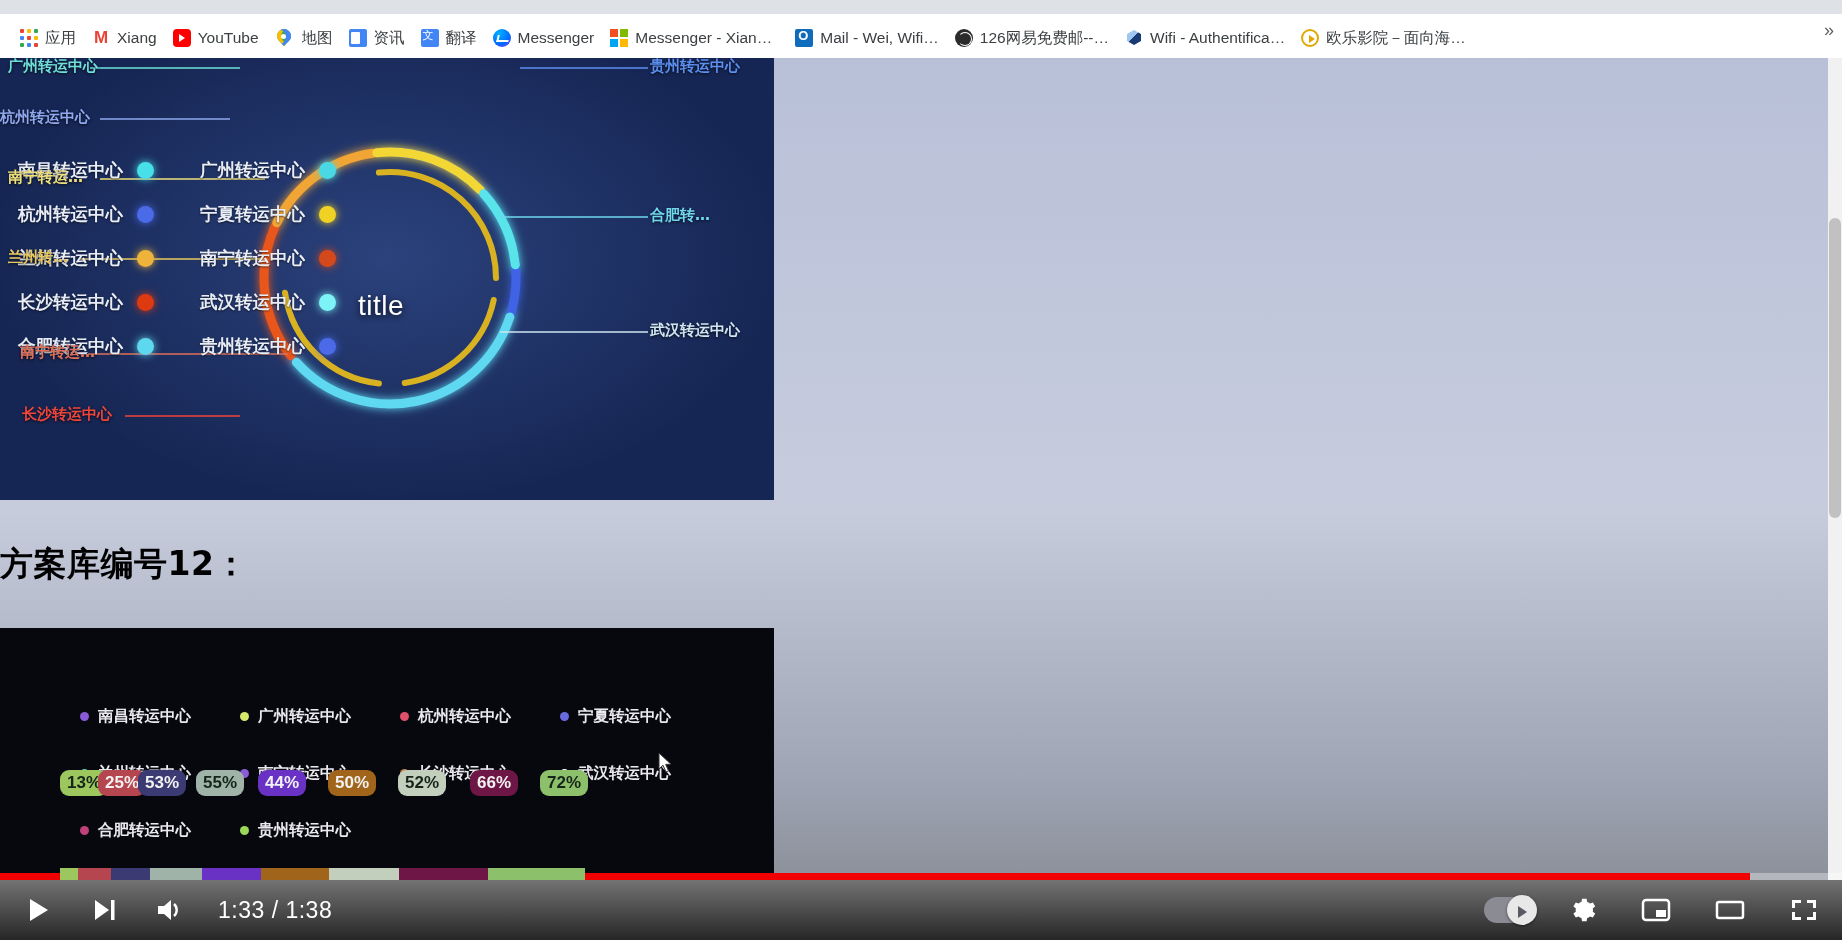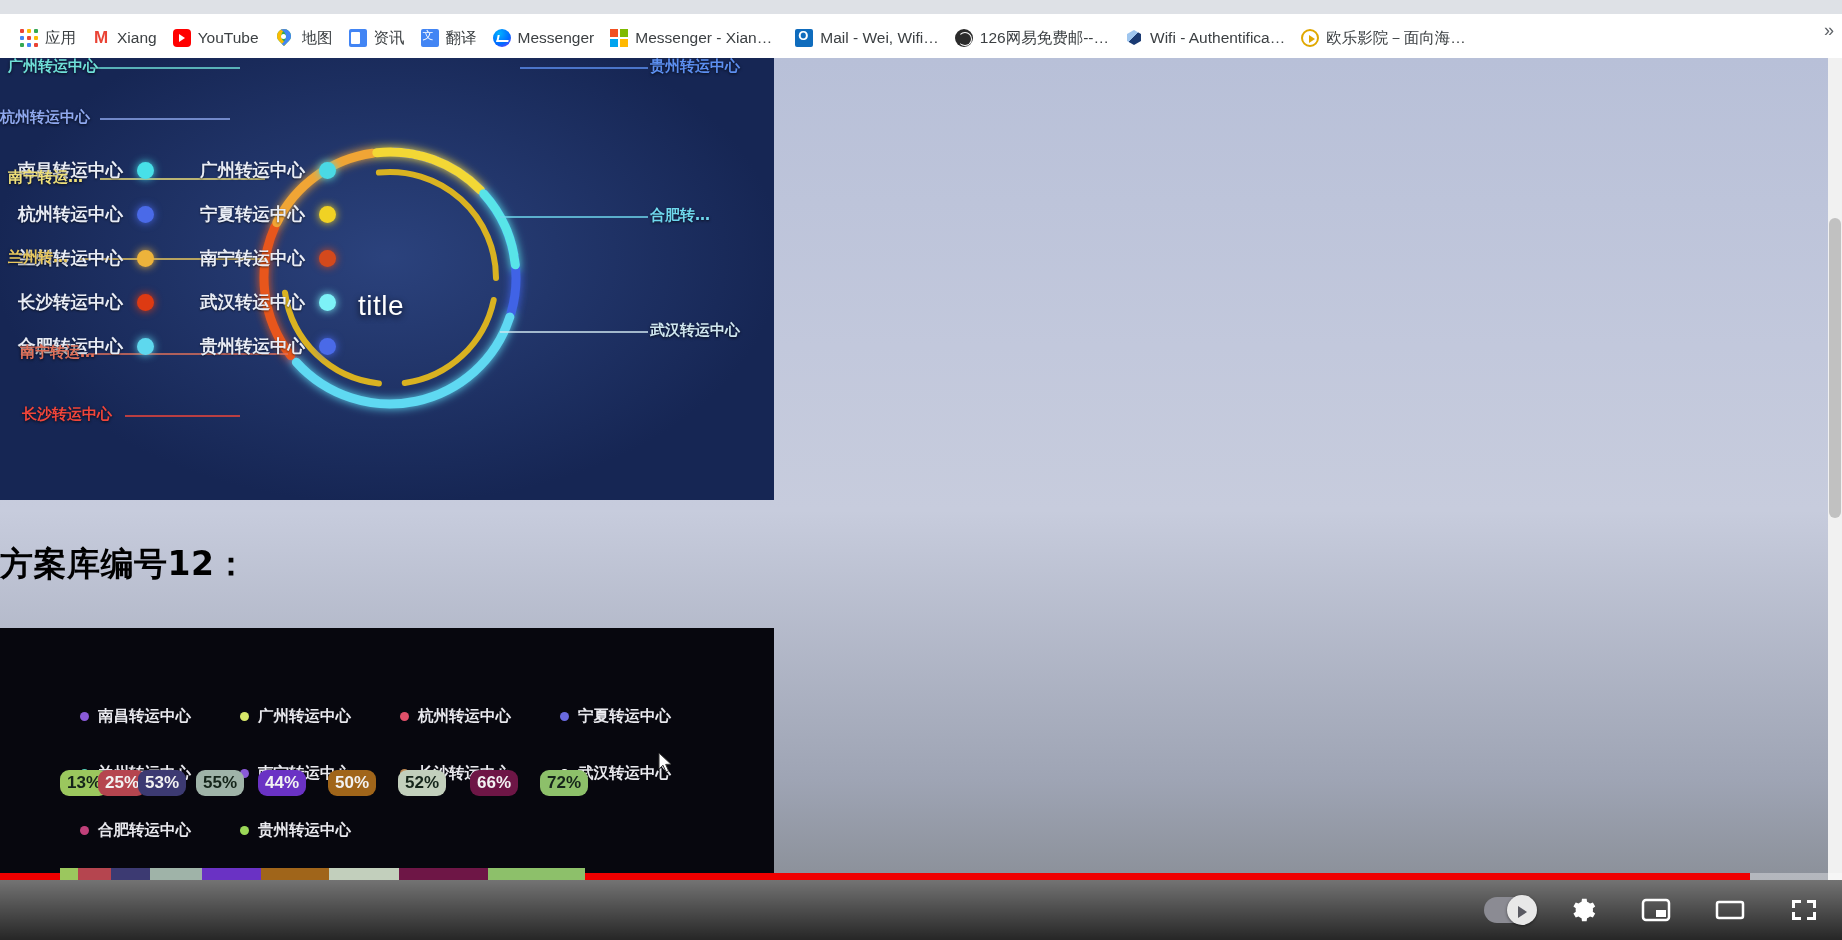--- a/index.html
+++ b/index.html
@@ -427,20 +427,40 @@
 
     <svg class="cursor" style="left:658px; top:694px;" viewBox="0 0 16 22">
       <path d="M1 1 L1 17 L5 13.3 L8 20 L10.6 18.8 L7.7 12.4 L13 12.2 Z" fill="#ffffff" stroke="#333" stroke-width="1"></path>
     </svg>
   </div>
 
   <div class="progress">
     <div class="played" id="played" style="width: 95%;"></div>
   </div>
   <div class="player">
+    <div class="pl-left">
+      <div class="pbtn">
+        <svg width="30" height="30" viewBox="0 0 30 30">
+          <path d="M7 4 L25 15 L7 26 Z" fill="#fff"></path>
+          </svg>
+      </div>
+      <div class="pbtn">
+        <svg width="30" height="30" viewBox="0 0 30 30">
+          <path d="M6 5 L20 15 L6 25 Z" fill="#fff"></path>
+            <rect x="22" y="5" width="3.5" height="20" fill="#fff"></rect>
+          </svg>
+      </div>
+      <div class="pbtn">
+        <svg width="32" height="30" viewBox="0 0 32 30">
+          <path d="M4 11 L10 11 L17 5 L17 25 L10 19 L4 19 Z" fill="#fff"></path>
+          <path d="M20 9 A8 8 0 0 1 20 21" stroke="#fff" stroke-width="2.4" fill="none"></path>
+        </svg>
+      </div>
+      <div class="time">1:33 / 1:38</div>
+    </div>
 
     <div class="pl-right">
       <div class="toggle"></div>
       <div class="pbtn">
         <svg width="28" height="28" viewBox="0 0 24 24">
           <path fill="#fff" d="M12 8a4 4 0 100 8 4 4 0 000-8zm9.4 4c0-.5-.05-1-.13-1.47l2.06-1.6-2-3.46-2.44 1a7.9 7.9 0 00-2.54-1.47l-.37-2.6h-4l-.37 2.6c-.92.33-1.78.83-2.54 1.47l-2.44-1-2 3.46 2.06 1.6c-.08.47-.13.97-.13 1.47s.05 1 .13 1.47l-2.06 1.6 2 3.46 2.44-1c.76.64 1.62 1.14 2.54 1.47l.37 2.6h4l.37-2.6a7.9 7.9 0 002.54-1.47l2.44 1 2-3.46-2.06-1.6c.08-.47.13-.97.13-1.47z"></path>
         </svg>
       </div>
       <div class="pbtn">
         <svg width="30" height="26" viewBox="0 0 30 26">

